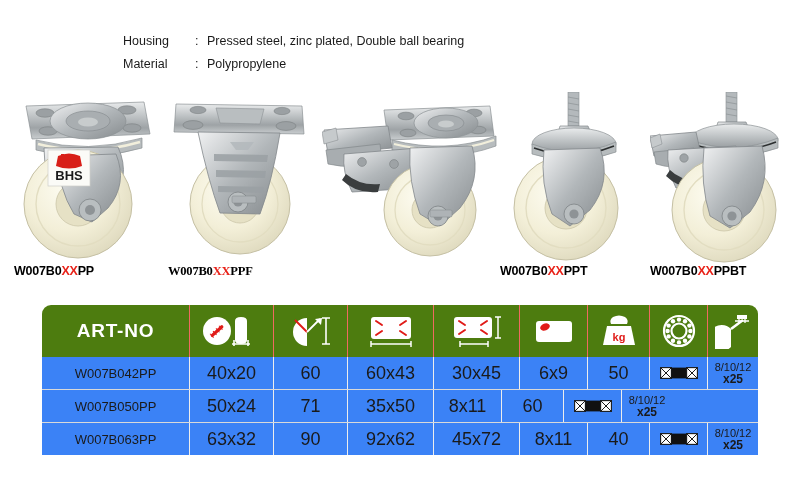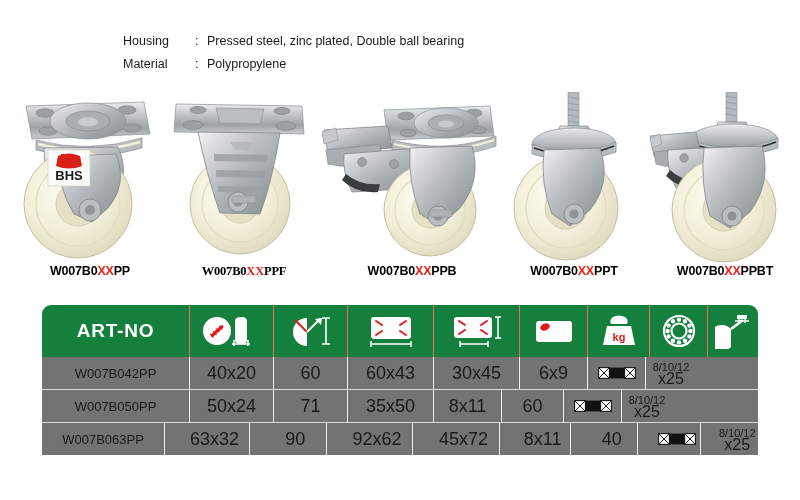--- a/index.html
+++ b/index.html
@@ -44,21 +44,21 @@
     position: absolute;
     left: 0; top: 0;
     width: 100%;
     height: 172px;
   }
   .caption {
     position: absolute;
     left: 0;
     top: 172px;
     width: 100%;
-    text-align: center;
+    text-align: left;
     font-size: 12.5px;
     font-weight: bold;
     color: #000;
     letter-spacing: -0.2px;
     white-space: nowrap;
   }
   .caption .xx { color: #e8231a; }
 
   .p1 { left: 14px;  width: 152px; }
   .p2 { left: 168px; width: 152px; font-family: Liberation Serif, serif; }
@@ -69,21 +69,21 @@
   
   .table {
     position: absolute;
     left: 42px;
     top: 305px;
     width: 716px;
   }
   .thead {
     display: flex;
     height: 52px;
-    background: #15803d;
+    background: #4d7c0f;
     border-radius: 9px 9px 0 0;
     overflow: hidden;
   }
   .th {
     position: relative;
     display: flex;
     align-items: center;
     justify-content: center;
     height: 52px;
     border-right: 1px solid #ef6a5f;
@@ -92,37 +92,37 @@
   .th-art {
     color: #fff;
     font-size: 19px;
     font-weight: bold;
     letter-spacing: 0.8px;
   }
   .trow {
     display: flex;
     align-items: stretch;
     border-bottom: 1px solid #d9d9d9;
-    background: #737373;
-  }
-  .trow:last-child { border-bottom: none; gap: 15px; }
+    background: #3b82f6;
+  }
+  .trow:last-child { border-bottom: none; }
   .td {
     display: flex;
     align-items: center;
     justify-content: center;
     min-height: 32px;
     font-size: 18px;
     color: #1a1a1a;
     text-align: center;
     border-right: 1px solid #ededed;
   }
   .td:last-child { border-right: none; }
   .td-art { font-size: 13px; }
   .td-stack { line-height: 12.5px; font-size: 11px; }
-  .td-stack .l2 { font-size: 16px; }
+  .td-stack .l2 { font-size: 12px; font-weight: bold; }
 
   
   .c0 { width: 148px; }
   .c1 { width: 84px; }
   .c2 { width: 74px; }
   .c3 { width: 86px; }
   .c4 { width: 86px; }
   .c5 { width: 68px; }
   .c6 { width: 62px; }
   .c7 { width: 58px; }
@@ -268,23 +268,20 @@
       <circle cx="108" cy="118" r="46" fill="url(#wheelA)" stroke="#c5c0a4" stroke-width="1"></circle>
       <circle cx="108" cy="118" r="35" fill="none" stroke="#e2ddc1" stroke-width="1.3"></circle>
       <circle cx="108" cy="118" r="18" fill="#e6e1c5" stroke="#cfcaad" stroke-width="0.9"></circle>
 
       <path d="M88 56 L150 54 Q160 88 138 116 L118 134 L98 122 Q86 90 88 56 Z" fill="url(#steelB)" stroke="#83888b" stroke-width="0.8"></path>
 
       <circle cx="116" cy="124" r="10" fill="#b9bec0" stroke="#7f8487" stroke-width="0.8"></circle>
       <circle cx="116" cy="124" r="4.6" fill="#8e9396"></circle>
       <rect x="108" y="118" width="22" height="7" rx="1.5" fill="#aeb3b6" stroke="#83888b" stroke-width="0.5"></rect>
     </svg>
-    <div class="caption">
-      <span>W007B0</span><span class="xx">XX</span><span>PPB</span>
-    </div>
   </div>
 
   <div class="product p4">
     <svg class="photo" viewBox="0 0 148 172">
 
       <rect x="68" y="0" width="11" height="34" fill="#b4b9bc" stroke="#8b9093" stroke-width="0.6"></rect>
       <g stroke="#8d9295" stroke-width="0.7">
         <line x1="68" y1="5" x2="79" y2="7"></line>
         <line x1="68" y1="11" x2="79" y2="13"></line>
         <line x1="68" y1="17" x2="79" y2="19"></line>
@@ -481,20 +478,21 @@
     </div>
   </div>
 
   <div class="trow">
     <div class="td td-art c0">W007B042PP</div>
     <div class="td c1">40x20</div>
     <div class="td c2">60</div>
     <div class="td c3">60x43</div>
     <div class="td c4">30x45</div>
     <div class="td c5">6x9</div>
+    <div class="td c6">50</div>
     <div class="td c7">
       <svg class="bearing-sym" width="38" height="14" viewBox="0 0 38 14">
         <rect x="0.6" y="1.6" width="10.8" height="10.8" fill="#fff" stroke="#1a1a1a" stroke-width="1.1"></rect>
         <path d="M0.6 1.6 L11.4 12.4 M11.4 1.6 L0.6 12.4" stroke="#1a1a1a" stroke-width="1"></path>
         <rect x="11.4" y="1.6" width="15.2" height="10.8" fill="#111"></rect>
         <rect x="26.6" y="1.6" width="10.8" height="10.8" fill="#fff" stroke="#1a1a1a" stroke-width="1.1"></rect>
         <path d="M26.6 1.6 L37.4 12.4 M37.4 1.6 L26.6 12.4" stroke="#1a1a1a" stroke-width="1"></path>
       </svg>
     </div>
     <div class="td td-stack c8">

